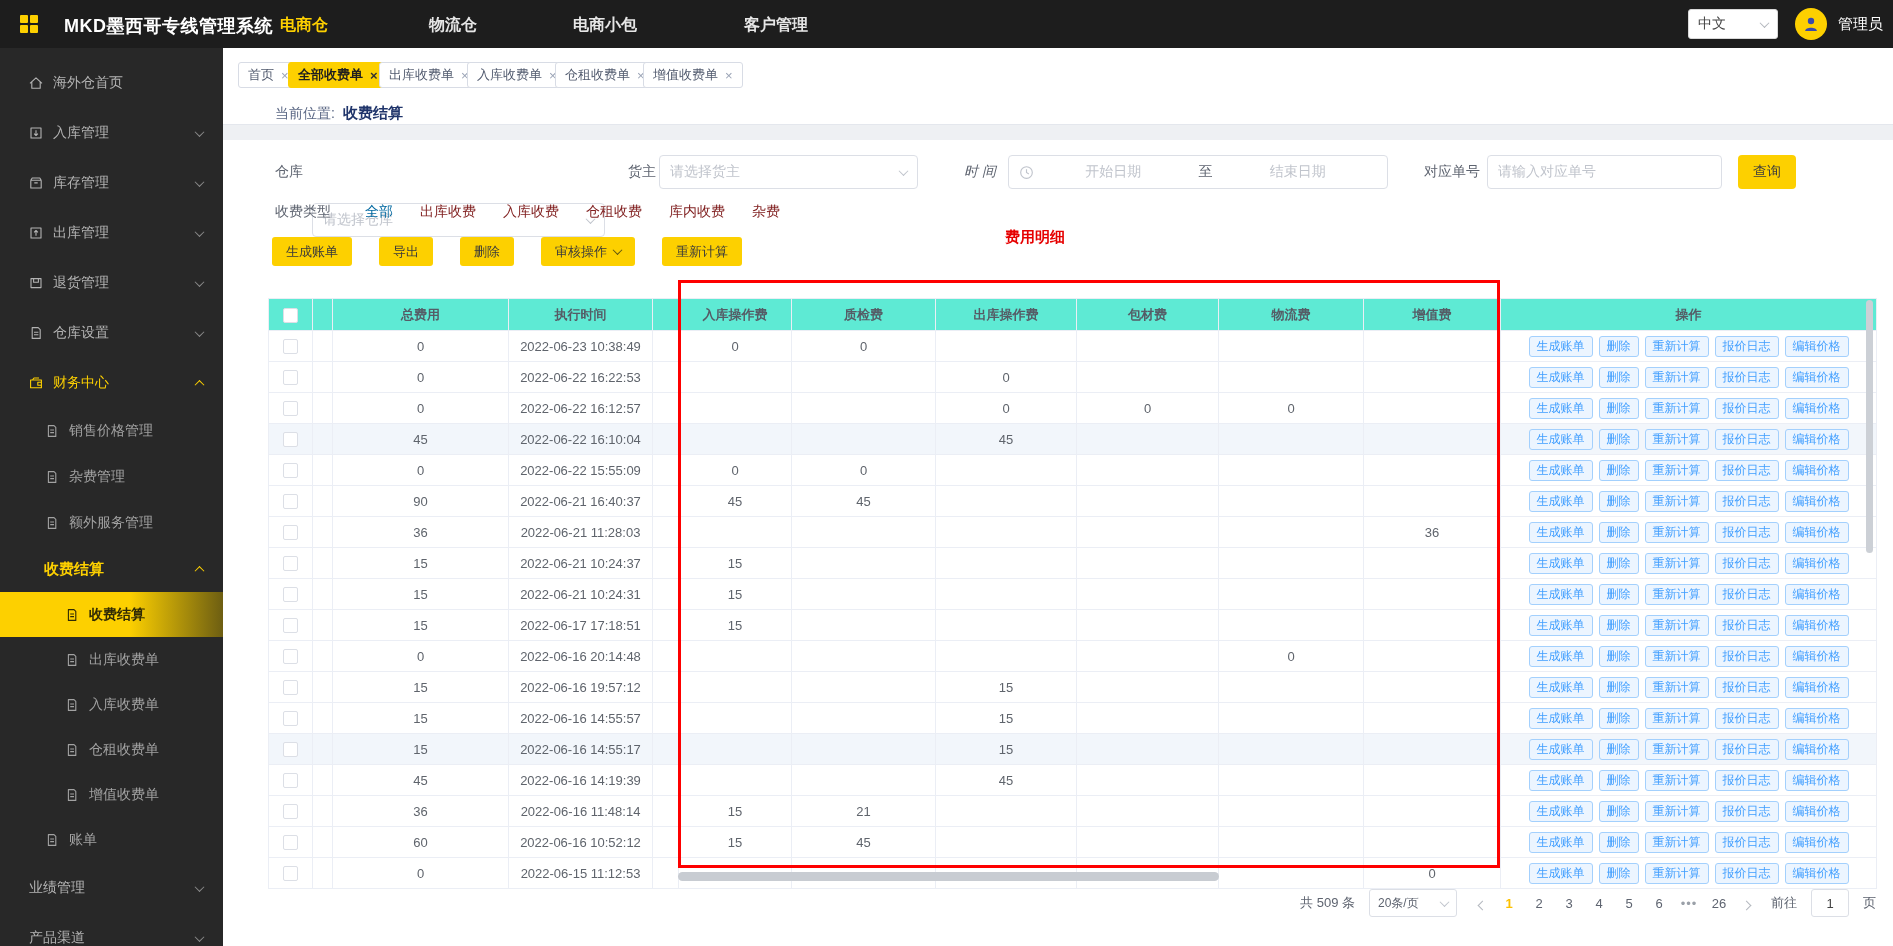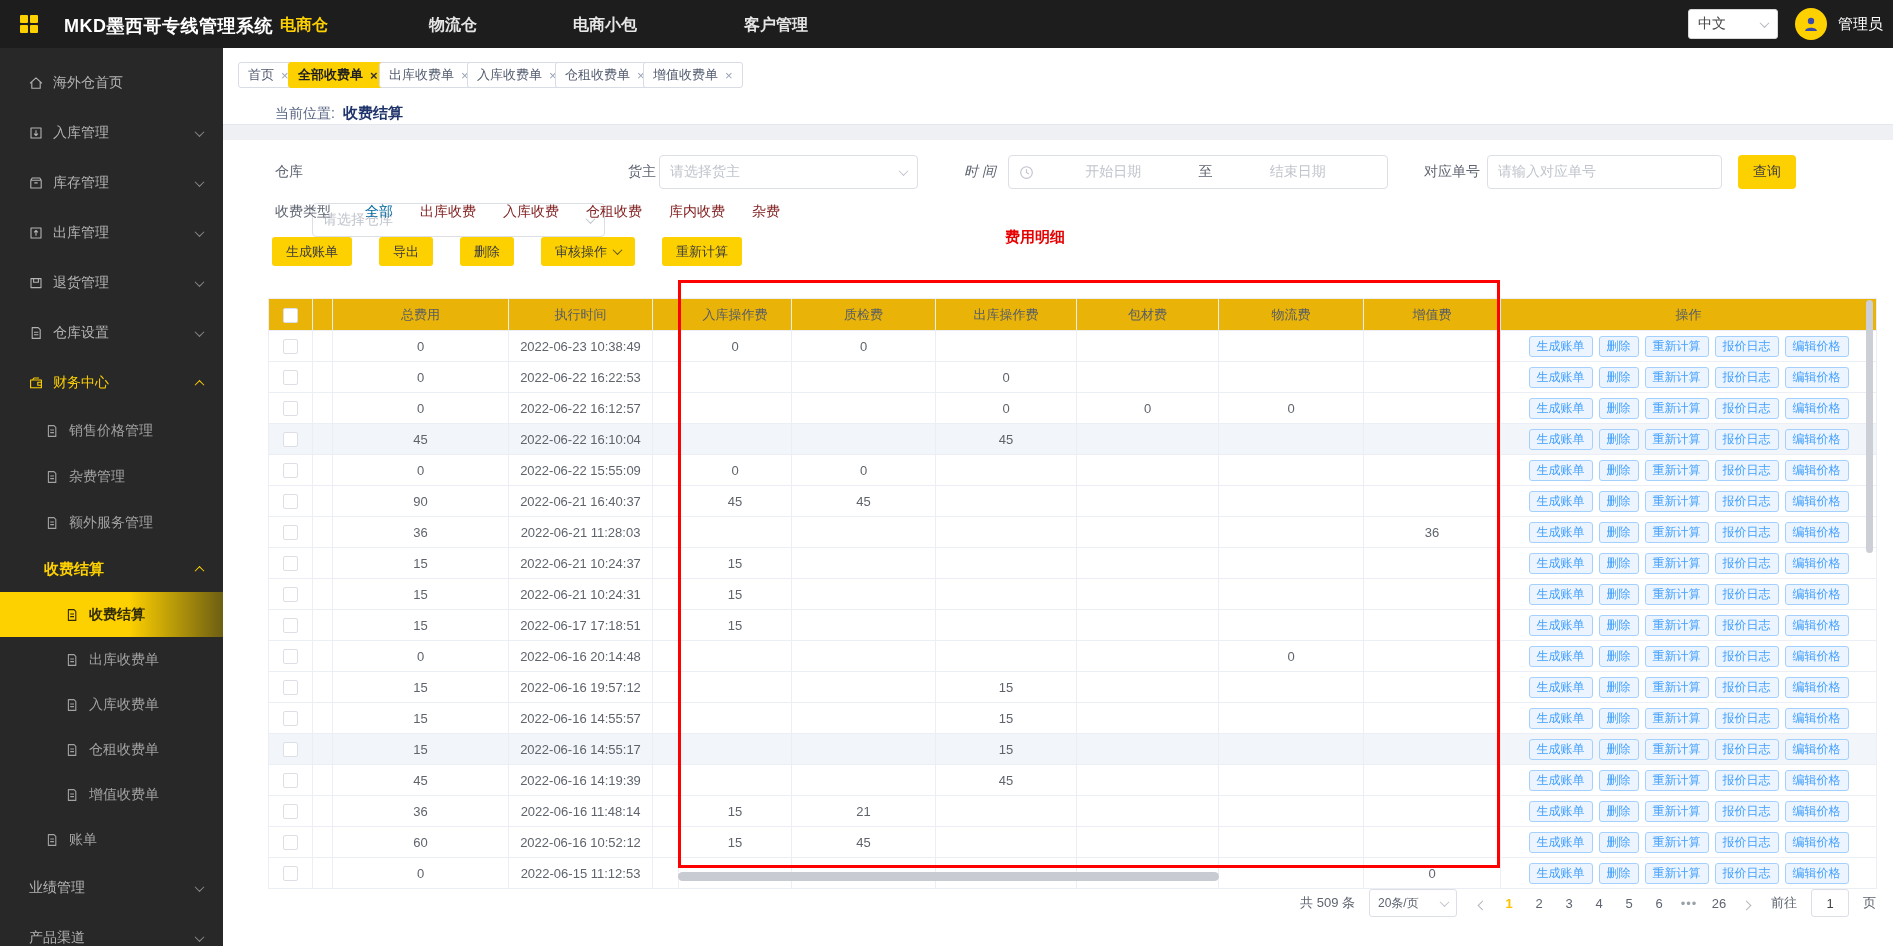--- a/index.html
+++ b/index.html
@@ -64,21 +64,21 @@
 
   .toolbar { position:absolute; left:272px; top:237px; display:flex; gap:27px; z-index:5; }
   .ybtn { height:29px; background:#fdd000; border:none; border-radius:3px; padding:0 14px; font-size:13px; color:#3a3a3a; cursor:pointer; display:flex; align-items:center; gap:7px; font-family:inherit; }
   .ybtn .chev { color:#5d5410; }
 
   .annotation { position:absolute; left:1005px; top:228px; font-size:15px; font-weight:bold; color:#e60000; z-index:6; }
 
   
   .fee-table { position:absolute; left:268px; top:298px; width:1608px; border-collapse:collapse; table-layout:fixed; background:#fff; z-index:4; }
   .fee-table th, .fee-table td { border:1px solid #ebeef5; padding:0; }
-  .fee-table th { height:32px; background:#eab308; font-size:13px; color:#555c66; font-weight:normal; text-align:center; }
+  .fee-table th { height:32px; background:#5eead4; font-size:13px; color:#555c66; font-weight:bold; text-align:center; }
   .fee-table td { height:31px; font-size:13px; color:#5f646c; text-align:center; white-space:nowrap; overflow:hidden; }
   tr.shaded td { background:#f2f6fb; }
   .cbx { display:inline-block; width:15px; height:15px; border:1px solid #dcdfe6; border-radius:2px; background:#fff; vertical-align:middle; cursor:pointer; }
   .acts { display:flex; justify-content:center; align-items:center; gap:6px; }
   .abtn { background:#ecf5ff; border:1px solid #a3d0fd; color:#409eff; border-radius:3px; font-size:12px; height:21px; padding:0 7px; cursor:pointer; font-family:inherit; white-space:nowrap; }
 
   .red-box { position:absolute; left:678px; top:280px; width:822px; height:588px; border:3px solid #fe0000; z-index:8; pointer-events:none; }
   .v-scroll { position:absolute; left:1866px; top:300px; width:7px; height:253px; background:#ccd0d6; border-radius:4px; z-index:9; cursor:pointer; }
   .h-scroll { position:absolute; left:678px; top:872px; width:541px; height:9px; background:#c8ccd2; border-radius:5px; z-index:9; cursor:pointer; }
 

